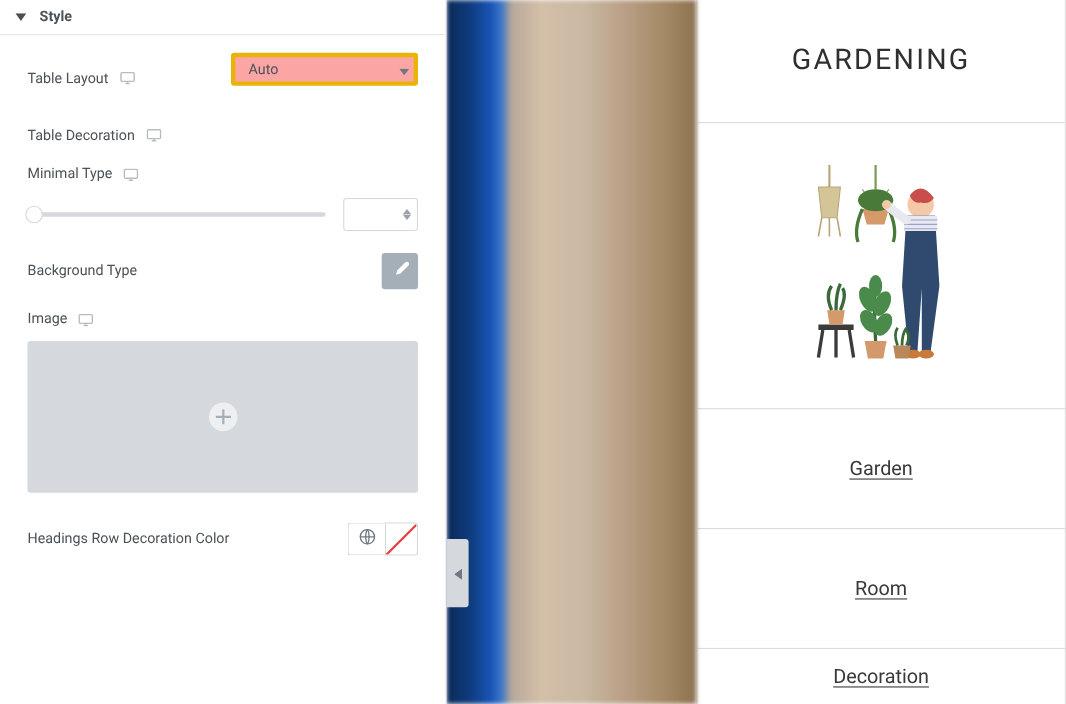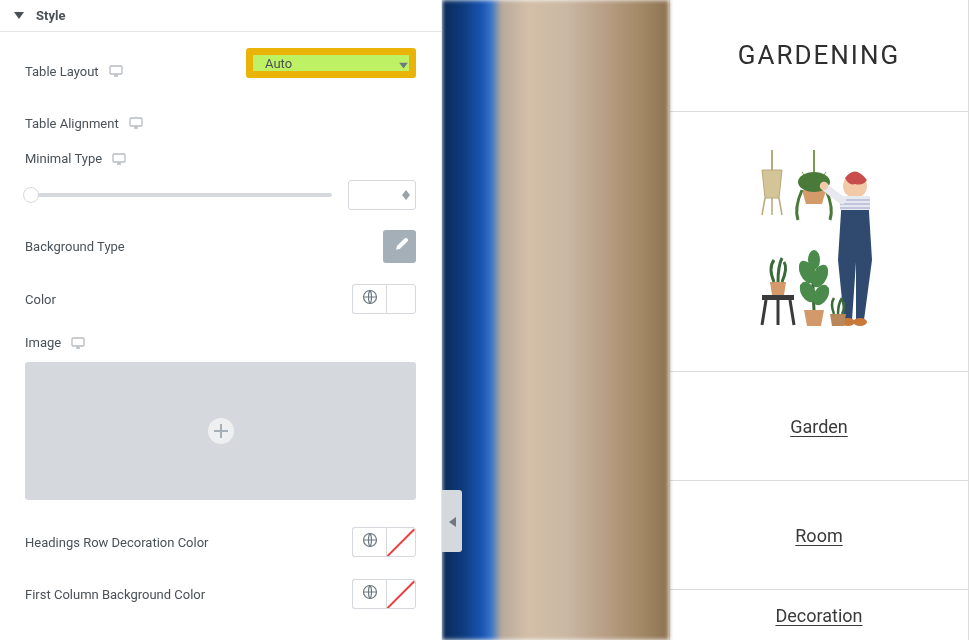--- a/index.html
+++ b/index.html
@@ -9,21 +9,21 @@
       font-family: -apple-system, BlinkMacSystemFont, "Segoe UI", Roboto, "Helvetica Neue", Arial, sans-serif;
     }
     body {
       display: flex;
       width: 969px;
       height: 640px;
       overflow: hidden;
       background: #fff;
     }
     .sidebar {
-      width: 442px;
+      width: 406px;
       background: #fff;
       border-right: 1px solid #e6e6e6;
       flex-shrink: 0;
       overflow-y: auto;
     }
     .section-header {
       display: flex;
       align-items: center;
       padding: 8px 14px;
       border-bottom: 1px solid #e6e6e6;
@@ -67,23 +67,23 @@
       display: inline-flex;
     }
     .device-icon svg { display: block; }
     .select-wrap {
       position: relative;
       width: 170px;
     }
     .select-wrap select, .select-display {
       width: 100%;
       height: 30px;
-      border: 7px solid #eab308;
+      border: 4px solid #eab308;
       border-radius: 3px;
-      background: #bef264;
+      background: #fca5a5;
       padding: 0 28px 0 12px;
       font-size: 13px;
       color: #4a5157;
       display: flex;
       align-items: center;
       cursor: pointer;
     }
     .select-caret {
       position: absolute;
       right: 8px;
@@ -323,21 +323,21 @@
         <span class="select-caret">
           <svg width="9" height="6" viewBox="0 0 9 6" fill="currentColor">
               <path d="M0 0h9L4.5 6z"></path>
             </svg>
         </span>
       </div>
     </div>
 
     <div class="control-row">
       <div class="control-label-group">
-        <span class="control-label">Table Alignment</span>
+        <span class="control-label">Table Decoration</span>
         <span class="device-icon">
           <svg width="14" height="12" viewBox="0 0 14 12" fill="none" stroke="currentColor" stroke-width="1.3">
               <rect x="1" y="1" width="12" height="8" rx="1"></rect>
               <path d="M5 11h4M7 9v2"></path>
             </svg>
         </span>
       </div>
     </div>
 
     <div class="vertical-block">
@@ -372,34 +372,20 @@
       <span class="control-label">Background Type</span>
       <div class="bg-type-toggle">
         <span>
           <svg width="16" height="16" viewBox="0 0 16 16" fill="currentColor">
               <path d="M12.5 1.5c.8-.8 2.1-.8 2.9 0s.8 2.1 0 2.9L8 11.7l-4 1.1 1.1-4L12.5 1.5z"></path>
             </svg>
         </span>
       </div>
     </div>
 
-    <div class="control-row">
-      <span class="control-label">Color</span>
-      <div class="color-controls">
-        <div class="globe-btn">
-          <span>
-            <svg width="16" height="16" viewBox="0 0 16 16" fill="none" stroke="currentColor" stroke-width="1.2">
-                <circle cx="8" cy="8" r="6.5"></circle>
-                <path d="M1.5 8h13M8 1.5c2 2.2 2 10.8 0 13M8 1.5c-2 2.2-2 10.8 0 13"></path>
-              </svg>
-          </span>
-        </div>
-        <div class="swatch"></div>
-      </div>
-    </div>
 
     <div class="vertical-block">
       <div class="control-label-group">
         <span class="control-label">Image</span>
         <span class="device-icon">
           <svg width="14" height="12" viewBox="0 0 14 12" fill="none" stroke="currentColor" stroke-width="1.3">
               <rect x="1" y="1" width="12" height="8" rx="1"></rect>
               <path d="M5 11h4M7 9v2"></path>
             </svg>
         </span>
@@ -421,34 +407,20 @@
             <svg width="16" height="16" viewBox="0 0 16 16" fill="none" stroke="currentColor" stroke-width="1.2">
                 <circle cx="8" cy="8" r="6.5"></circle>
                 <path d="M1.5 8h13M8 1.5c2 2.2 2 10.8 0 13M8 1.5c-2 2.2-2 10.8 0 13"></path>
               </svg>
           </span>
         </div>
         <div class="swatch empty-diag"></div>
       </div>
     </div>
 
-    <div class="control-row">
-      <span class="control-label">First Column Background Color</span>
-      <div class="color-controls">
-        <div class="globe-btn">
-          <span>
-            <svg width="16" height="16" viewBox="0 0 16 16" fill="none" stroke="currentColor" stroke-width="1.2">
-                <circle cx="8" cy="8" r="6.5"></circle>
-                <path d="M1.5 8h13M8 1.5c2 2.2 2 10.8 0 13M8 1.5c-2 2.2-2 10.8 0 13"></path>
-              </svg>
-          </span>
-        </div>
-        <div class="swatch empty-diag"></div>
-      </div>
-    </div>
 
   </div>
 </div>
 
 <div class="preview">
 
   <div class="collapse-handle">
     <span>
       <svg width="7" height="10" viewBox="0 0 7 10" fill="currentColor">
           <path d="M7 0v10L0 5z"></path>

